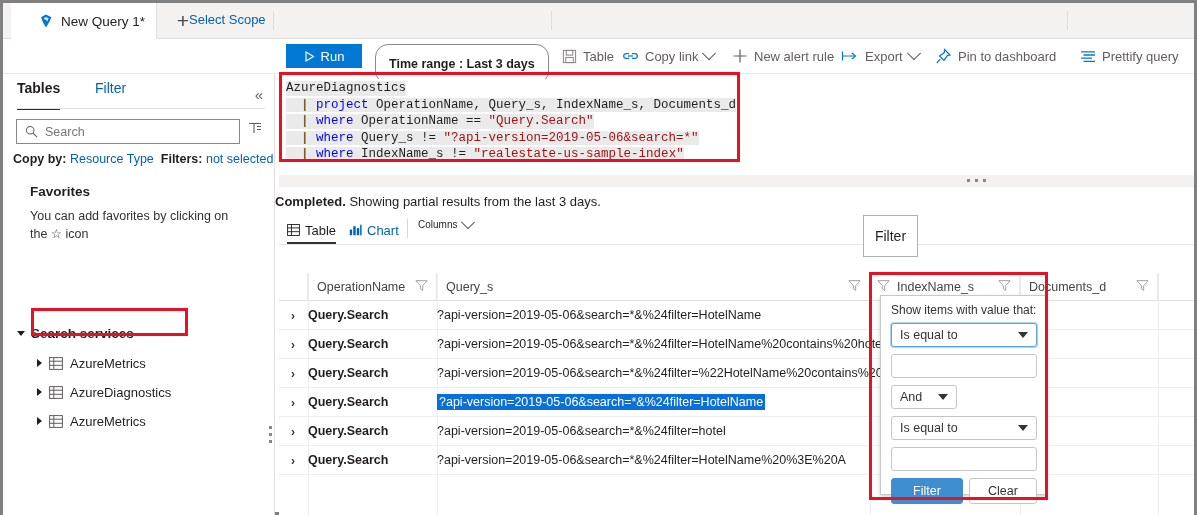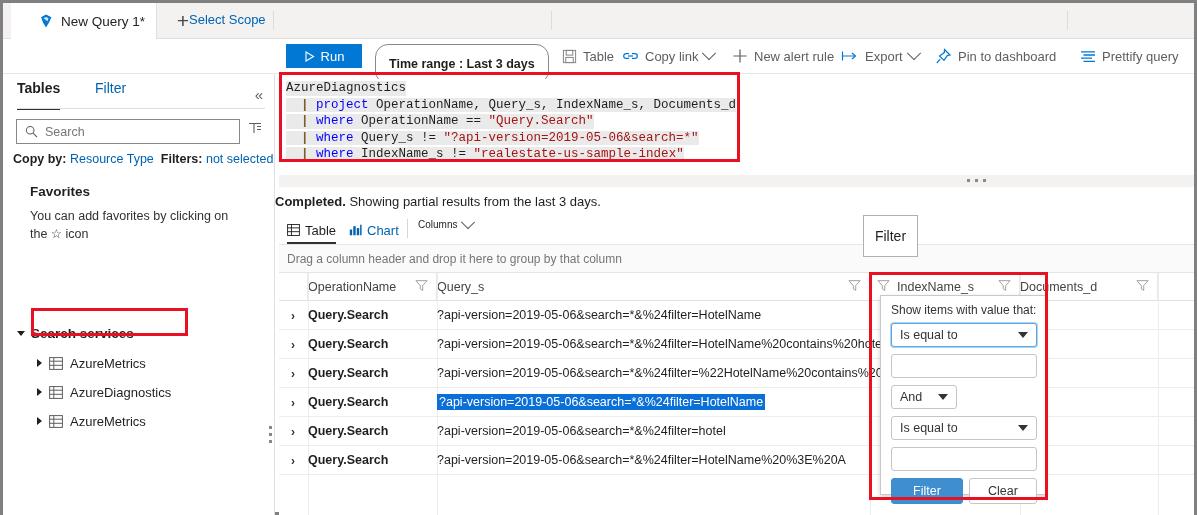--- a/index.html
+++ b/index.html
@@ -95,21 +95,21 @@
   .dragzone{position:absolute;left:276px;top:242px;width:915px;height:28px;background:#fafafa;
             border-bottom:1px solid #e5e5e5;box-sizing:border-box;}
   .dragzone span{position:absolute;left:8px;top:7px;font-size:12px;color:#767676;}
 
   
   .grid{position:absolute;left:276px;top:270px;width:915px;height:242px;background:#fff;}
   .ghead{position:absolute;left:0;top:0;width:915px;height:28px;
          border-bottom:1px solid #e0e0e0;box-sizing:border-box;}
   .gh{position:absolute;top:0;height:27px;display:flex;align-items:center;
       font-size:12.5px;color:#444;border-right:1px solid #e8e8e8;box-sizing:border-box;
-      cursor:pointer;}
+      padding-left:9px;cursor:pointer;}
   .gh .fil{position:absolute;right:8px;top:6px;}
   .grow{position:absolute;left:0;width:915px;height:29px;border-bottom:1px solid #ededed;
         box-sizing:border-box;}
   .gc-exp{position:absolute;left:12px;top:8px;font-size:12px;color:#333;font-weight:bold;cursor:pointer;}
   .gc1{position:absolute;left:29px;top:7px;font-size:12.5px;color:#201f1e;white-space:nowrap;font-weight:bold;}
   .gc2{position:absolute;left:158px;top:7px;font-size:12.5px;color:#201f1e;white-space:nowrap;}
   .gc2.sel{background:#0b6fd8;color:#fff;padding:1px 2px;top:6px;}
   .gvline{position:absolute;top:0;width:1px;height:242px;background:#ededed;}
 
   
@@ -328,23 +328,20 @@
       <span>Chart</span>
     </div>
   </div>
   <div class="vsep"></div>
   <div class="colsbtn">
     <span>Columns</span>
     <span class="chev"></span>
   </div>
   <div class="underline"></div>
 
-  <div class="dragzone">
-    <span>Drag a column header and drop it here to group by that column</span>
-  </div>
 
   <div class="grid">
     <div class="ghead">
       <div class="gh" style="left:0;width:29px;"></div>
       <div class="gh" style="left:29px;width:129px;">
         <span>OperationName</span>
         <span class="fil">
           <svg width="13" height="13" viewBox="0 0 14 14">
               <path d="M1 1.8 H13 L8.3 7.2 V12.3 L5.7 10.6 V7.2 Z" fill="none" stroke="#9a9a9a" stroke-width="1"></path>
             </svg>

